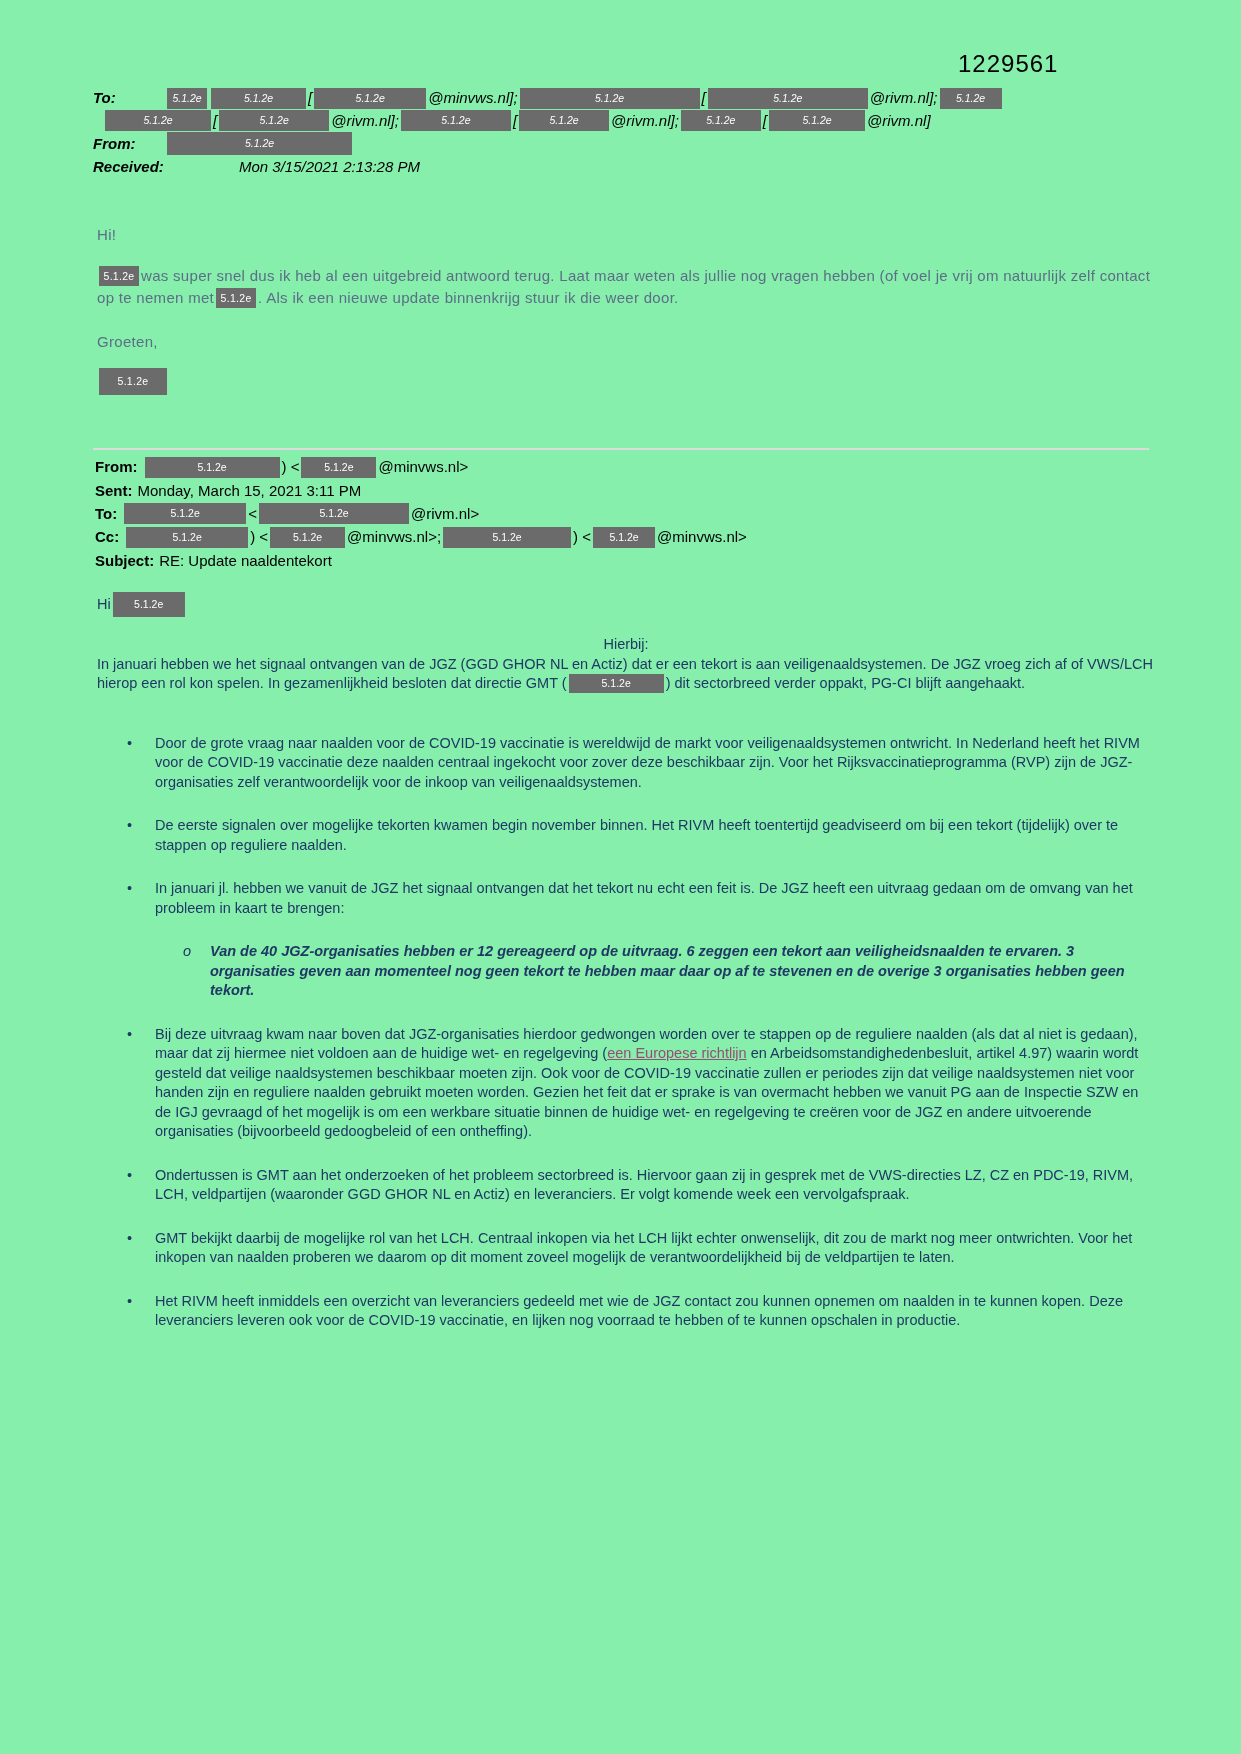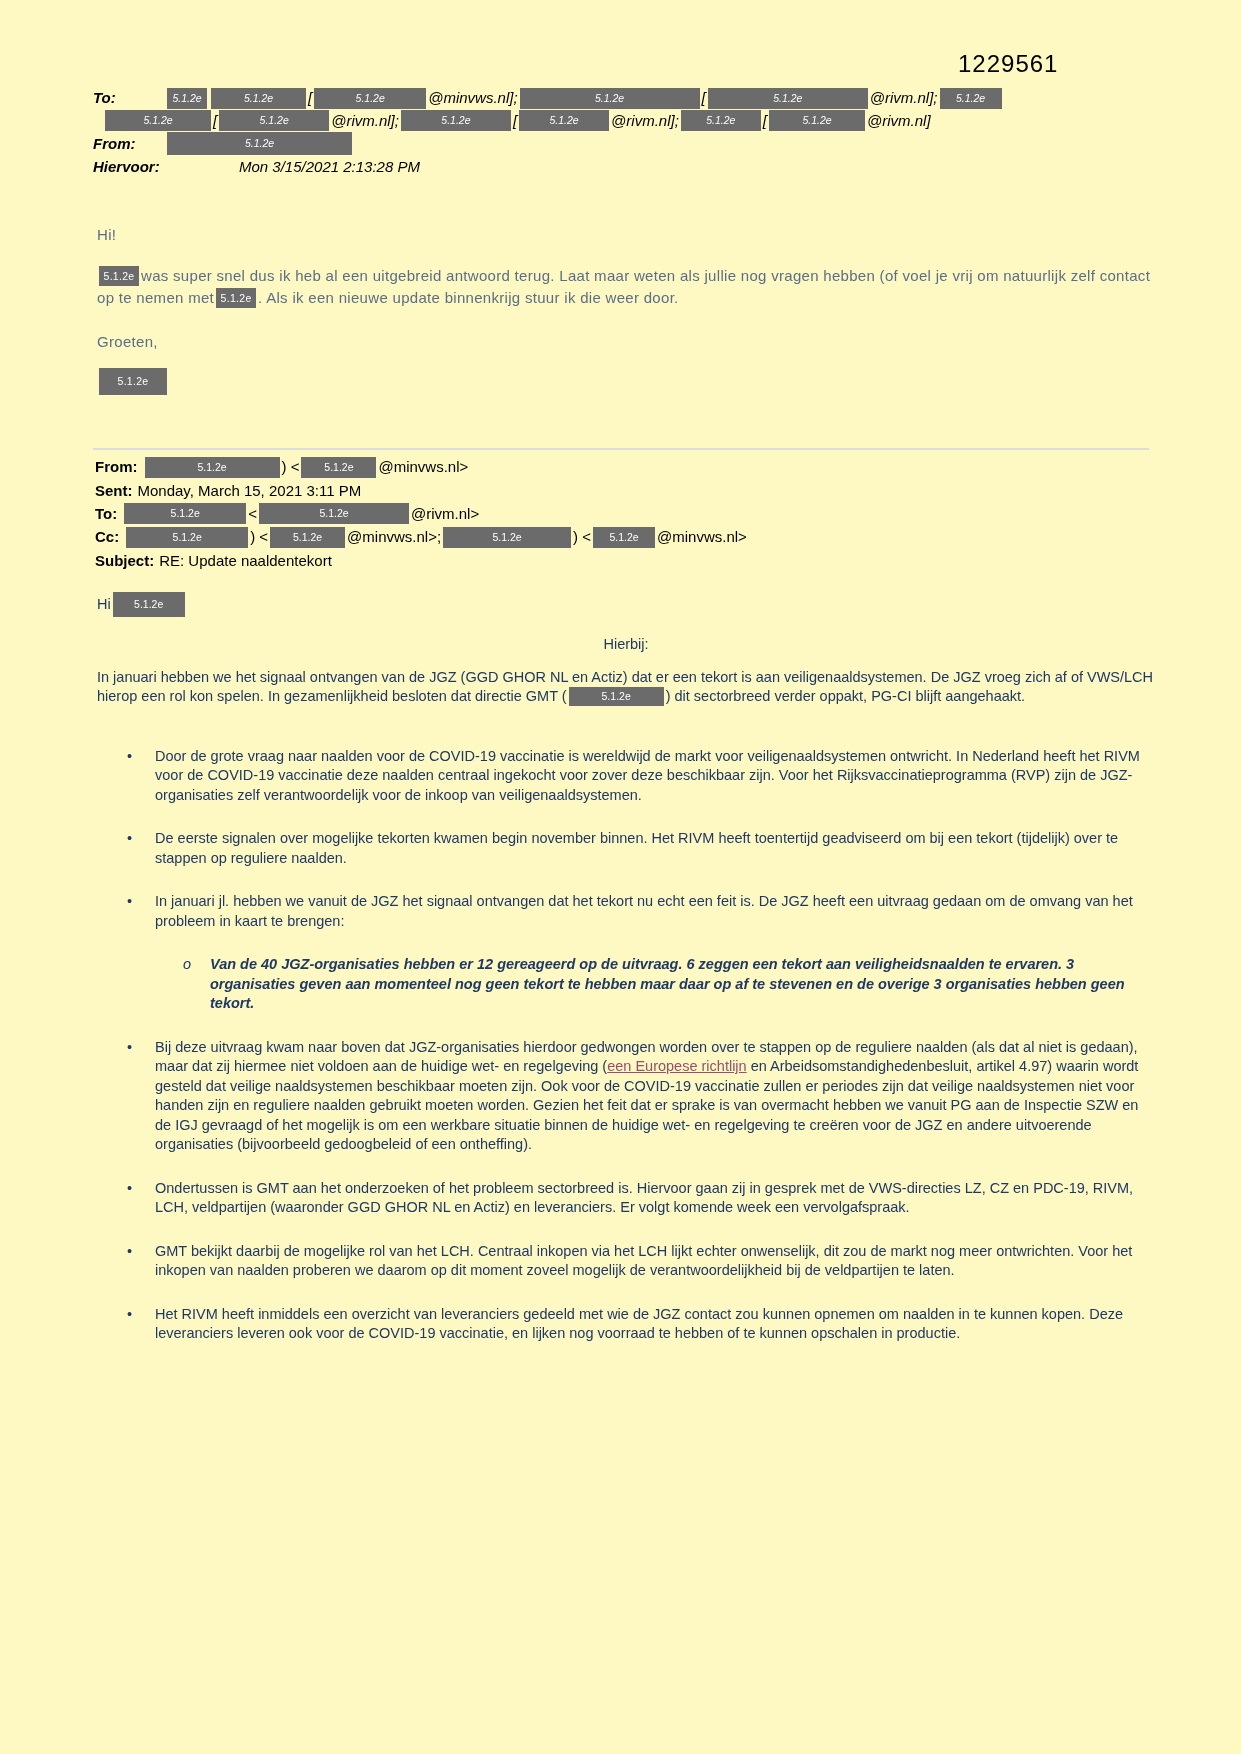--- a/index.html
+++ b/index.html
@@ -1,20 +1,20 @@
 <!DOCTYPE html>
 <html style="--redaction-bg: #6b6b6b; --email1-text: #5b6e86; --email2-text: #1f3864; --link-color: #954f72;"><head>
 <meta charset="utf-8">
 <style>
   html,body{margin:0;padding:0;background:#ffffff;}
   .page{
     position:relative;
     width:1241px;
     height:1754px;
-    background:#fef9c3;
+    background:#86efac;
     font-family:"Liberation Sans", sans-serif;
     color:#000;
     overflow:hidden;
   }
   .doc-number{
     position:absolute; top:50px; left:958px;
     font-size:24px; letter-spacing:1px; color:#000;
   }
   
   .header1{
@@ -59,21 +59,21 @@
   .h2row{min-height:22px; margin-bottom:1px; white-space:nowrap;}
   .h2label{font-weight:bold; margin-right:5px;}
   
   .email2-body{
     position:absolute; top:592px; left:97px; width:1058px;
     font-size:14.5px; line-height:19.5px;
     color:var(--email2-text,#1f3864);
   }
   .greeting2{height:25px; line-height:25px;}
   .intro2{margin-top:18px;text-align:center;}
-  .para2{margin-top:13px;}
+  .para2{}
   .bullets{margin-top:40px;}
   .bullet{display:flex; padding-left:30px; margin-bottom:24px;}
   .bullet .marker{width:28px; flex-shrink:0;}
   .bullet .bcontent{flex:1;}
   .subbullet{display:flex; padding-left:86px; margin:20px 0 24px 0; font-style:italic;}
   .subbullet .marker{width:27px; flex-shrink:0;}
   .subbullet .bcontent{flex:1;font-weight:bold;}
   .doclink{
     color:var(--link-color,#954f72);
     text-decoration:underline;
@@ -84,21 +84,21 @@
 <body>
 
 <div class="page">
 
   <div class="doc-number">1229561</div>
 
   <div class="header1">
     <div class="hrow"><span class="hlabel">To:</span><span><span class="redact" style="width: 40px; height: 21px; line-height: 21px;">5.1.2e</span><span class="redact" style="width: 95px; height: 21px; line-height: 21px;">5.1.2e</span><span>[</span><span class="redact" style="width: 112px; height: 21px; line-height: 21px;">5.1.2e</span><span>@minvws.nl];</span><span class="redact" style="width: 180px; height: 21px; line-height: 21px;">5.1.2e</span><span>[</span><span class="redact" style="width: 160px; height: 21px; line-height: 21px;">5.1.2e</span><span>@rivm.nl];</span><span class="redact" style="width: 62px; height: 21px; line-height: 21px;">5.1.2e</span></span></div>
     <div class="hrow to-line2"><span class="redact" style="width: 106px; height: 21px; line-height: 21px;">5.1.2e</span><span>[</span><span class="redact" style="width: 110px; height: 21px; line-height: 21px;">5.1.2e</span><span>@rivm.nl];</span><span class="redact" style="width: 110px; height: 21px; line-height: 21px;">5.1.2e</span><span>[</span><span class="redact" style="width: 90px; height: 21px; line-height: 21px;">5.1.2e</span><span>@rivm.nl];</span><span class="redact" style="width: 80px; height: 21px; line-height: 21px;">5.1.2e</span><span>[</span><span class="redact" style="width: 96px; height: 21px; line-height: 21px;">5.1.2e</span><span>@rivm.nl]</span></div>
     <div class="hrow"><span class="hlabel">From:</span><span><span class="redact" style="width: 185px; height: 23px; line-height: 23px;">5.1.2e</span></span></div>
-    <div class="hrow"><span class="hlabel-wide">Hiervoor:</span><span>Mon 3/15/2021 2:13:28 PM</span></div>
+    <div class="hrow"><span class="hlabel-wide">Received:</span><span>Mon 3/15/2021 2:13:28 PM</span></div>
   </div>
 
   <div class="email1-body">
     <div class="greeting1">Hi!</div>
     <div class="para1"><span class="redact" style="width: 40px; height: 20px; line-height: 20px;">5.1.2e</span><span>was super snel dus ik heb al een uitgebreid antwoord terug. Laat maar weten als jullie nog vragen hebben (of voel je vrij om natuurlijk zelf contact op te nemen met</span><span class="redact" style="width: 40px; height: 20px; line-height: 20px;">5.1.2e</span><span>. Als ik een nieuwe update binnenkrijg stuur ik die weer door.</span></div>
     <div class="closing1">Groeten,</div>
     <div class="sig"><span class="redact" style="width: 68px; height: 27px; line-height: 27px;">5.1.2e</span></div>
   </div>
 
   <div class="hr"></div>

